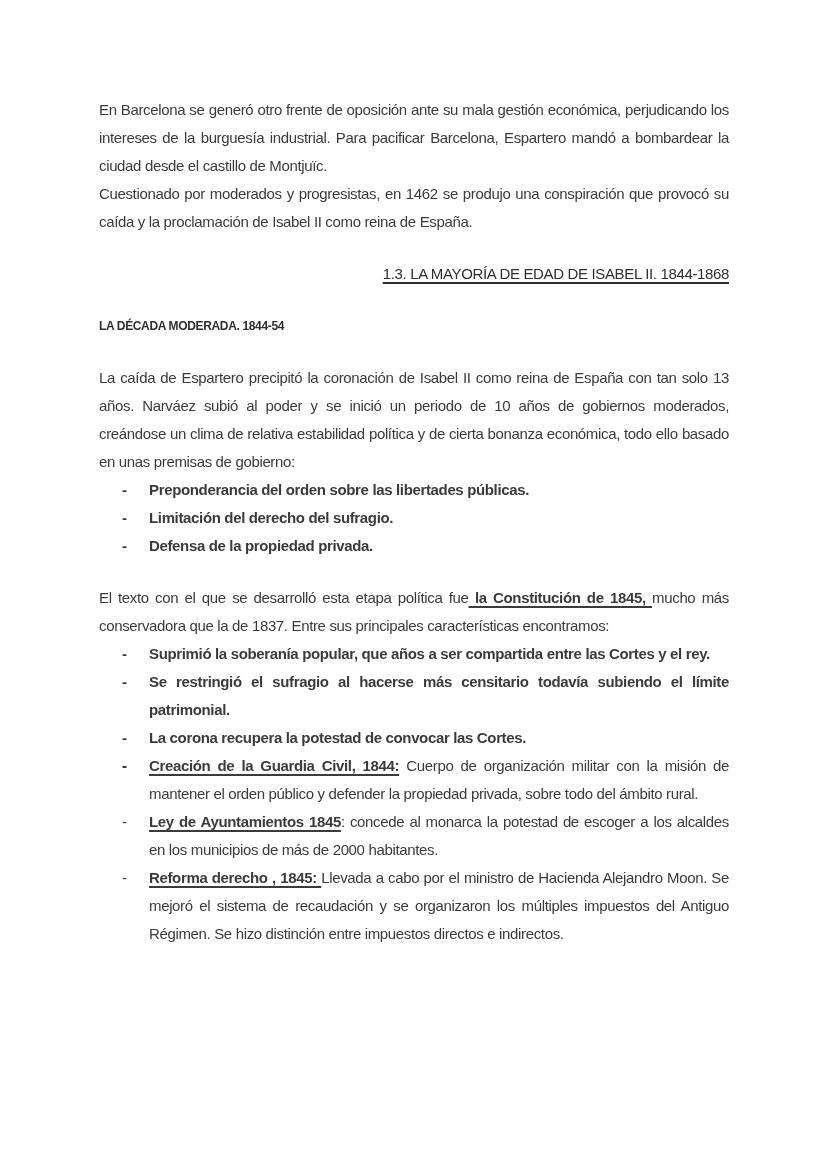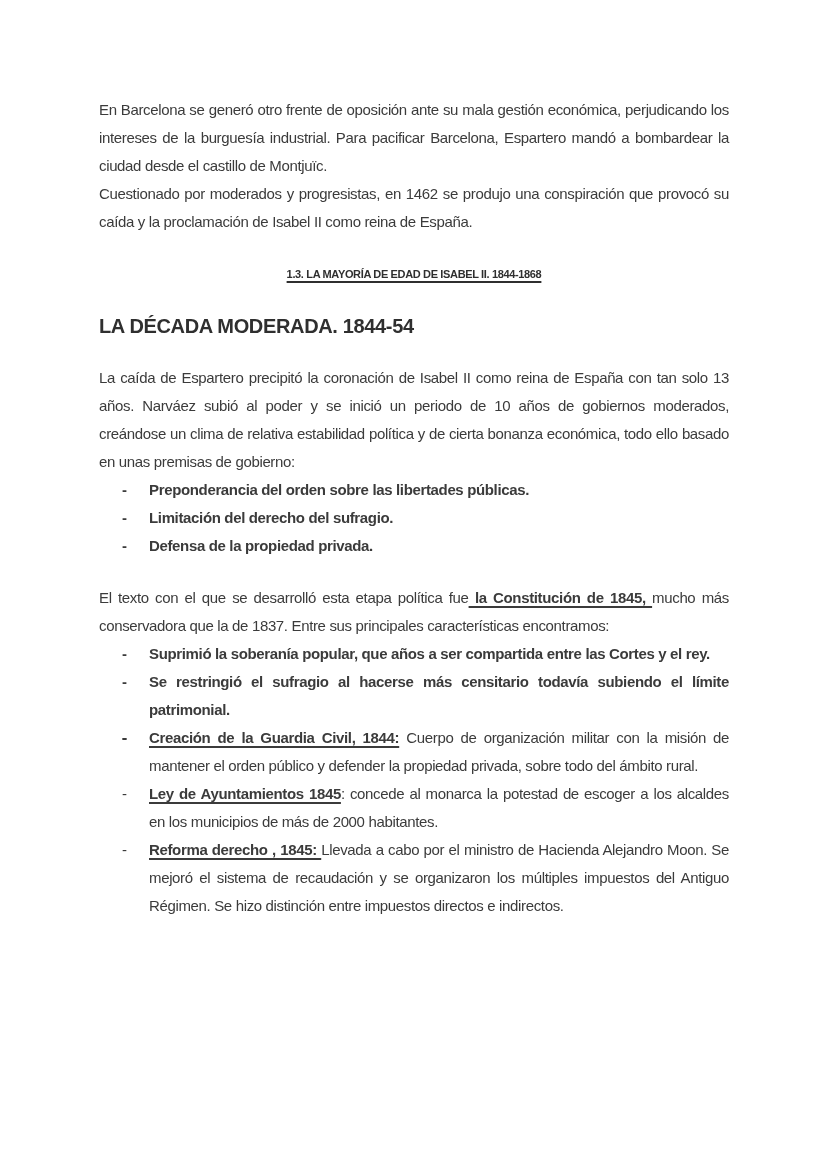--- a/index.html
+++ b/index.html
@@ -20,28 +20,28 @@
     font-family: "Liberation Sans", sans-serif;
     font-size: 15px;
     letter-spacing: -0.35px;
     line-height: 28px;
     text-align: justify;
     overflow: hidden;
   }
   .para { margin: 0; }
   .gap { margin-top: 24px; }
   .heading {
-    font-weight: bold;
-    font-size: 11px;
+    font-weight: normal;
+    font-size: 15px;
     color: #2f2f2f;
-    text-align: center;
+    text-align: right;
   }
   .subheading {
     font-weight: bold;
-    font-size: 20px;
+    font-size: 12px;
     color: #2f2f2f;
     text-align: left;
   }
   .u {
     text-decoration: underline;
     text-decoration-thickness: 1.6px;
     text-underline-offset: 3px;
   }
   .b { font-weight: bold; }
   .bullets { margin: 0; padding: 0; list-style: none; }
@@ -96,20 +96,21 @@
     <li class="bullet bold-item">
       <span class="marker">-</span>
       <span>Suprimió la soberanía popular, que años a ser compartida entre las Cortes y el rey.</span>
     </li>
     <li class="bullet bold-item">
       <span class="marker">-</span>
       <span>Se restringió el sufragio al hacerse más censitario todavía subiendo el límite patrimonial.</span>
     </li>
     <li class="bullet bold-item">
       <span class="marker">-</span>
+      <span>La corona recupera la potestad de convocar las Cortes.</span>
     </li>
     <li class="bullet bold-item">
       <span class="marker">-</span>
     </li>
   </ul>
 
 
   <ul class="bullets">
     <li class="bullet">
       <span class="marker">-</span><span class="lead u">Creación de la Guardia Civil, 1844:</span><span> Cuerpo de organización militar con la misión de mantener el orden público y defender la propiedad privada, sobre todo del ámbito rural.</span>

